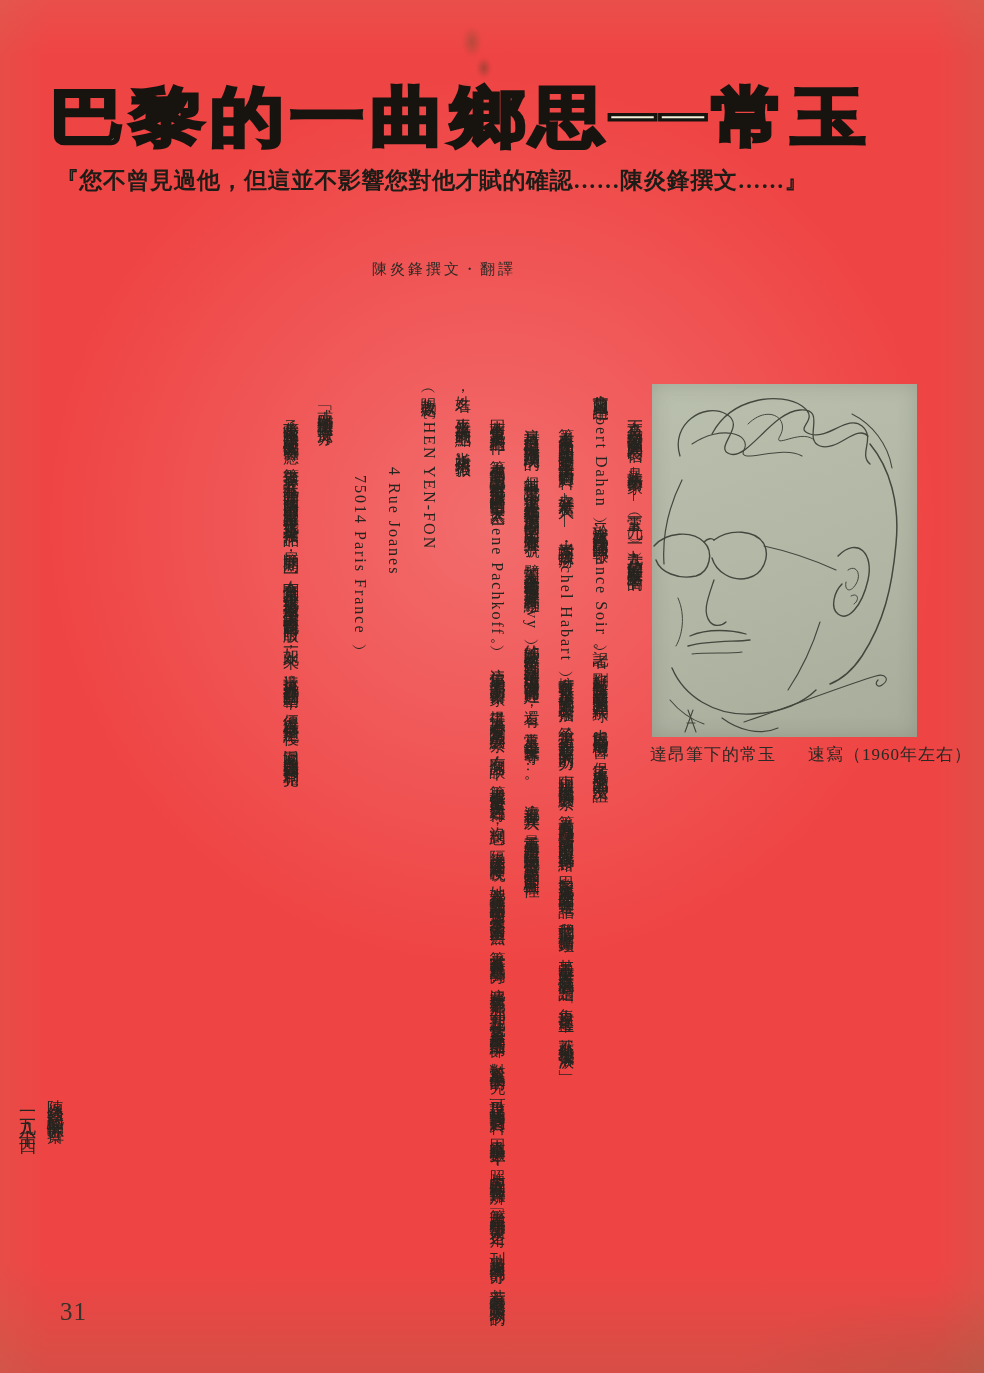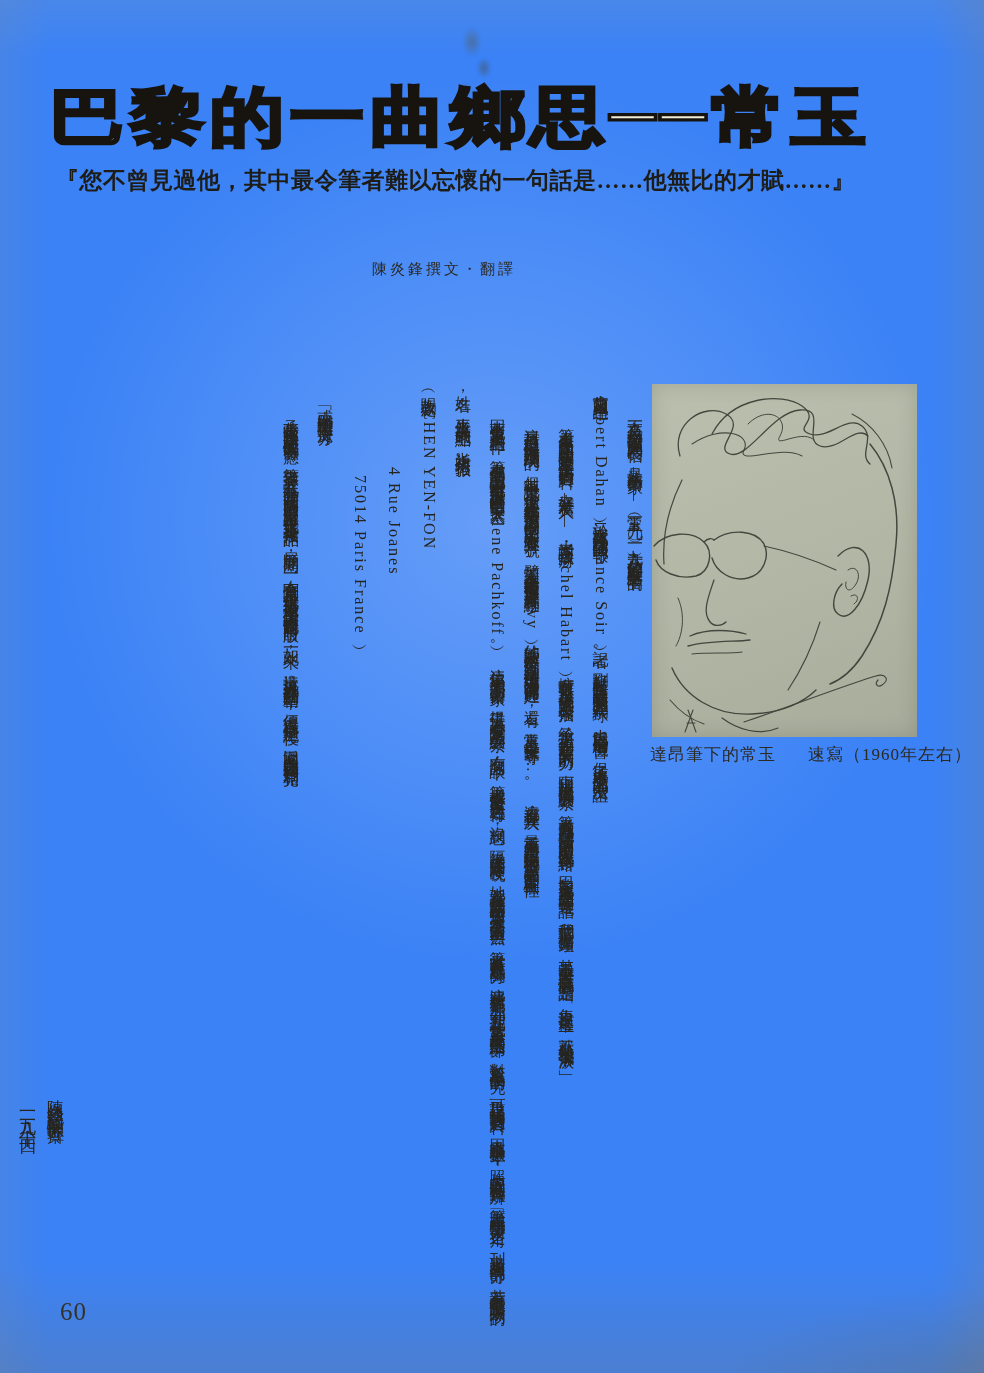--- a/index.html
+++ b/index.html
@@ -1,18 +1,18 @@
 <!DOCTYPE html>
 <html><head>
 <meta charset="utf-8">
 <style>
   html,body { margin:0; padding:0; background:#888; }
   .page {
     position:relative; width:984px; height:1373px; margin:0 auto;
-    background:#3b82f6; overflow:hidden;
+    background:#ef4444; overflow:hidden;
     font-family:"Liberation Serif","DejaVu Serif",serif;
     color:#26241f;
   }
   
   .page::before {
     content:""; position:absolute; inset:0; pointer-events:none;
     background:
       radial-gradient(ellipse 70% 50% at 50% 38%, rgba(255,255,255,0.22), rgba(255,255,255,0) 65%),
       linear-gradient(to right, rgba(170,150,100,0.10), rgba(170,150,100,0) 5%, rgba(170,150,100,0) 95%, rgba(150,130,90,0.16)),
       linear-gradient(to bottom, rgba(190,175,130,0.10), rgba(190,175,130,0) 4%, rgba(190,175,130,0) 92%, rgba(130,112,75,0.22));
@@ -95,21 +95,21 @@
 </style>
 </head>
 <body>
 
 <div class="page">
 
   <div class="smudge"></div>
 
   <div class="title">巴黎的一曲鄉思──常玉</div>
 
-  <div class="quote">『您不曾見過他，其中最令筆者難以忘懷的一句話是……他無比的才賦……』</div>
+  <div class="quote">『您不曾見過他，但這並不影響您對他才賦的確認……陳炎鋒撰文……』</div>
 
   <div class="byline">陳炎鋒撰文・翻譯</div>
 
   <div class="photo">
     <svg viewBox="0 0 265 353" xmlns="http://www.w3.org/2000/svg" fill="none" stroke="#343830" stroke-width="1.3" stroke-linecap="round" opacity="0.88">
 
       <path d="M28,72 C18,40 52,18 74,30 C96,42 60,64 78,70 C96,76 120,28 148,26 C176,24 150,56 168,62 C186,68 204,40 216,52"></path>
       <path d="M60,50 C80,12 130,8 150,22 C170,36 140,44 158,50 C176,56 196,30 210,42 C224,54 206,70 218,80"></path>
       <path d="M40,60 C70,40 100,50 92,66 C84,82 130,60 150,72" stroke-width="1.1"></path>
       <path d="M96,40 C116,20 138,34 128,52 C120,66 150,44 162,56" stroke-width="1"></path>
@@ -161,15 +161,15 @@
       <span class="addr-line addr-2">4 Rue Joanes</span>
       <span class="addr-line addr-3">75014 Paris France）</span>
     </div>
     <p class="ind08">或由「雄獅美術」轉文亦可。</p>
     <p class="ind15">承蒙收藏家阿拔赫先生的慨然答應，筆者預計於一九八二年五月間在版國內的廊展出常玉卅年代水彩及素描作品。展覽期間，一本有關常玉卅年代水彩素描風格探討的專書也將同時出版。如此一來，這批流落異鄉作品的精華，便得以在半個世紀後，返回國內與藝術同好們相見。</p>
   </div>
 
   <div class="signature">陳炎鋒記於巴黎懶蛙齋</div>
   <div class="sig-date">一九八一・十二・四</div>
 
-  <div class="pageno">60</div>
+  <div class="pageno">31</div>
 
 </div>
 
 </body></html>

